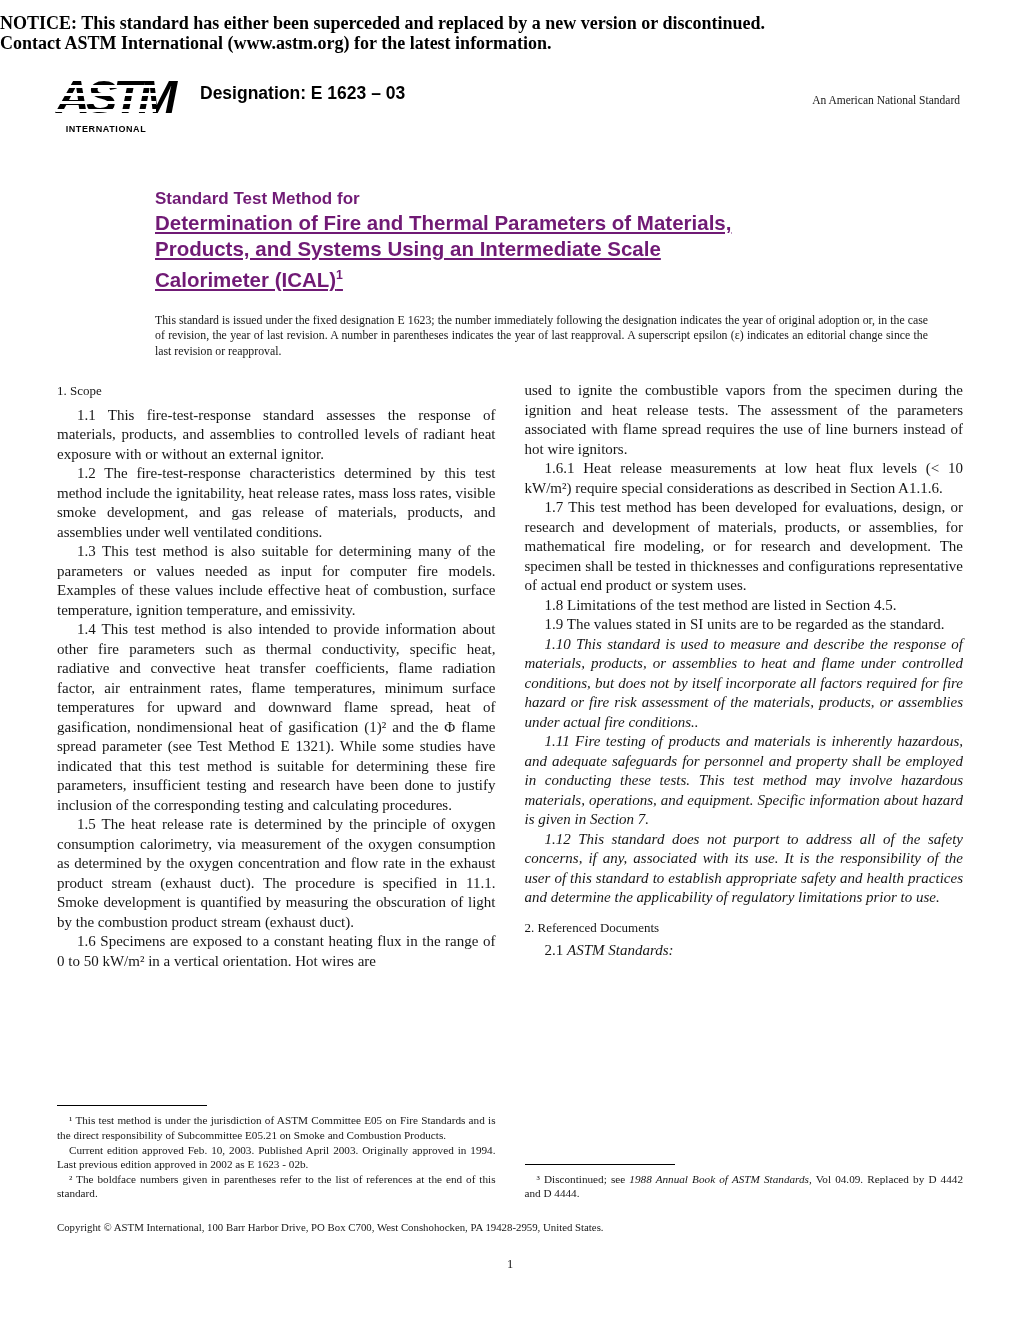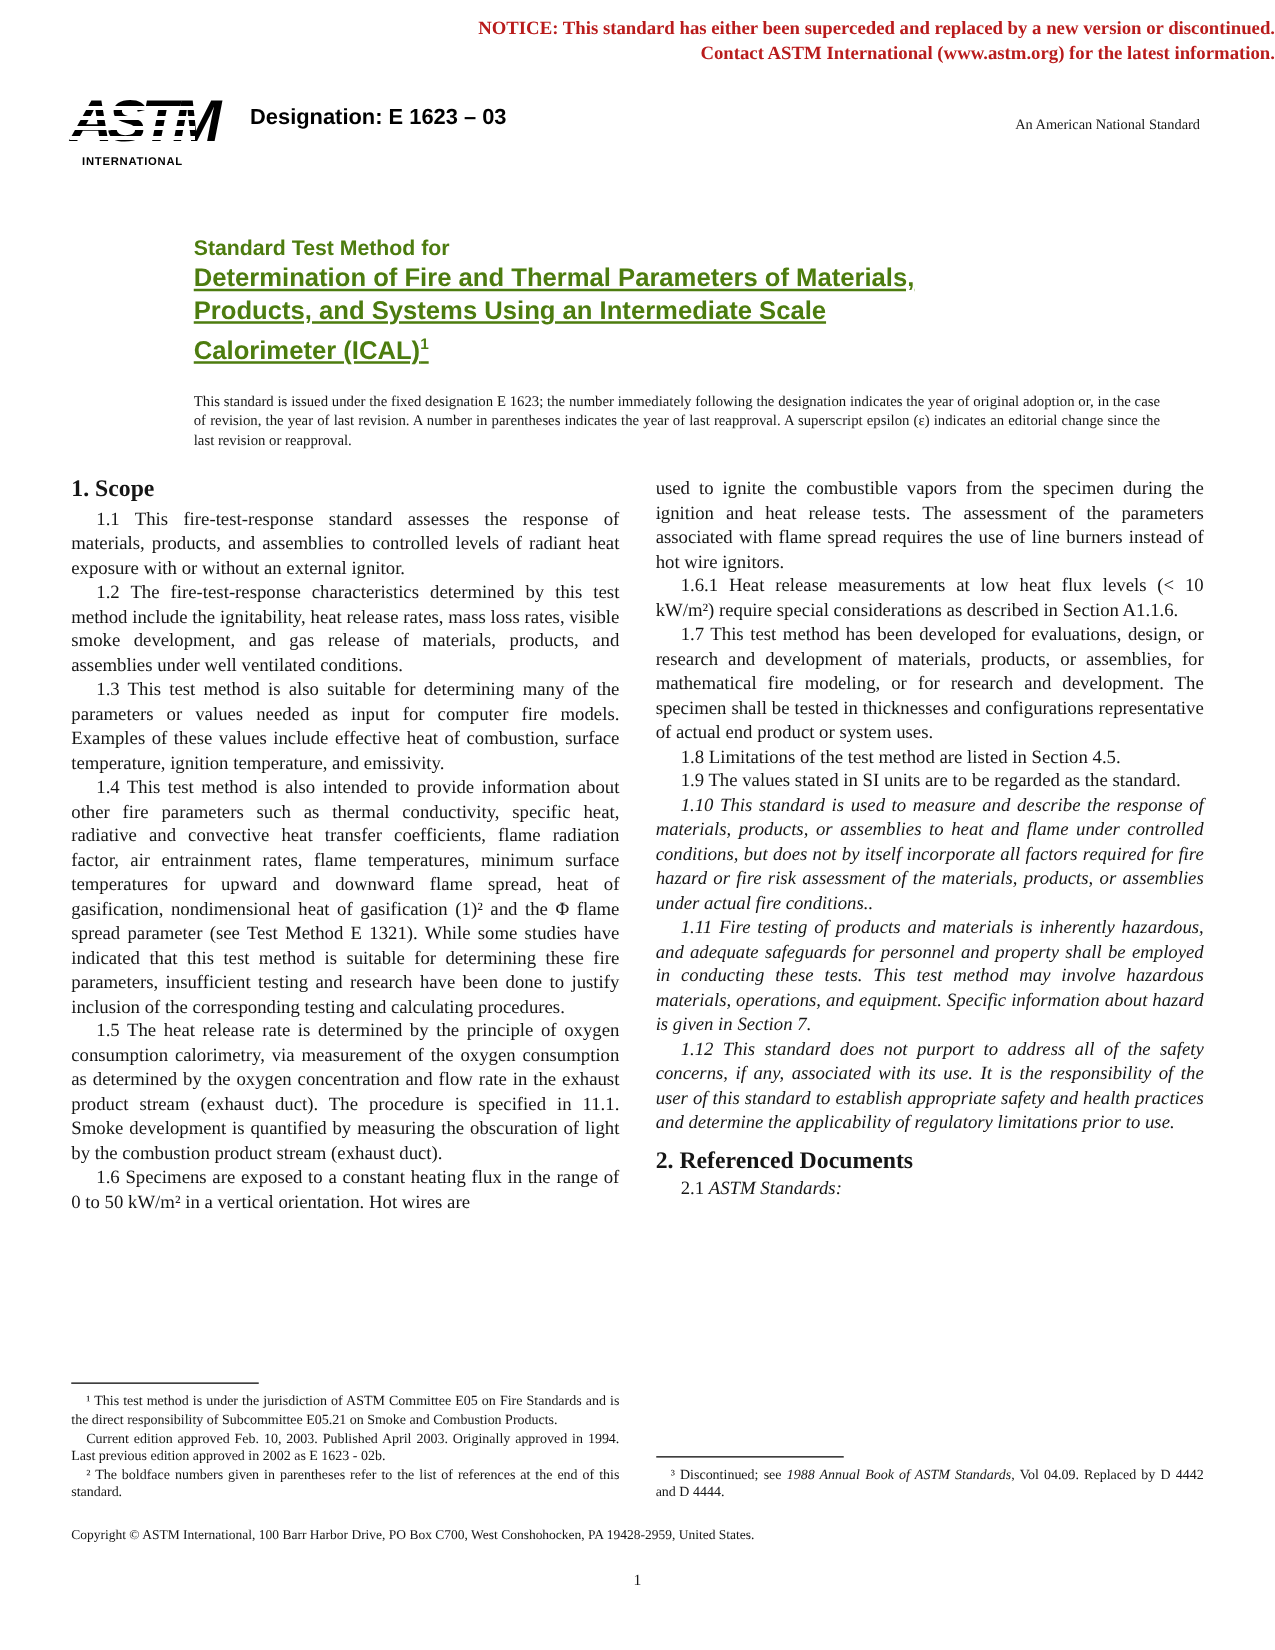--- a/index.html
+++ b/index.html
@@ -11,24 +11,24 @@
     background: #ffffff;
     font-family: "Liberation Serif", serif;
     color: #161616;
     overflow: hidden;
     margin: 0 auto;
   }
 
   
   .notice {
     padding-top: 13px;
-    text-align: right;
-    color: #b91c1c;
+    text-align: left;
+    color: #000000;
     font-weight: bold;
-    font-size: 15px;
+    font-size: 18px;
     line-height: 20px;
   }
 
   
   .header { position: relative; height: 90px; margin-top: 20px; }
   .logo { position: absolute; left: 56px; top: 0; width: 100px; text-align: center; }
   .logo-letters-wrap { position: relative; height: 50px; }
   .logo-letters {
     font-family: "Liberation Sans", sans-serif;
     font-weight: bold; font-style: italic;
@@ -51,21 +51,21 @@
     position: absolute; left: 160px; top: 10px;
     font-family: "Liberation Sans", sans-serif;
     font-weight: bold; font-size: 17.5px; color: #000; margin-left: 40px;
   }
   .ans { position: absolute; right: 60px; top: 21px; font-size: 11.5px; }
 
   
   .title-block {
     margin: 24px 90px 0 155px;
     font-family: "Liberation Sans", sans-serif;
-    font-weight: bold; color: #4d7c0f;
+    font-weight: bold; color: #701a75;
   }
   .title-intro { font-size: 17px; line-height: 23px; }
   .title-main { font-size: 20.5px; line-height: 26px; text-decoration: underline; }
   .title-main .sup { font-size: 60%; vertical-align: super; }
 
   
   .issue-note {
     margin: 20px 92px 0 155px;
     font-size: 11.8px; line-height: 15.4px;
     text-align: justify;
@@ -78,21 +78,21 @@
     height: 820px;
   }
   .col {
     flex: 1; display: flex; flex-direction: column;
     font-size: 15px; line-height: 19.5px;
     text-align: justify;
   }
   .col p { margin: 0; text-indent: 20px; }
   .col p.noindent { text-indent: 0; }
   .col p.italic-para { font-style: italic; }
-  .sec-heading { font-weight: bold; font-size: 19px; margin: 0 0 5px 0; }
+  .sec-heading { font-weight: normal; font-size: 13px; margin: 0 0 5px 0; }
   .sec-heading.later { margin-top: 10px; margin-bottom: 4px; }
   .it { font-style: italic; }
 
   
   .footnotes { margin-top: auto; font-size: 11.2px; line-height: 14.6px; }
   .fn-rule { width: 150px; border-top: 1px solid #000; margin-bottom: 7px; }
   .footnotes p { margin: 0; text-indent: 12px; text-align: justify; }
 
   
   .copyright { margin: 20px 57px 0 57px; font-size: 10.8px; }

